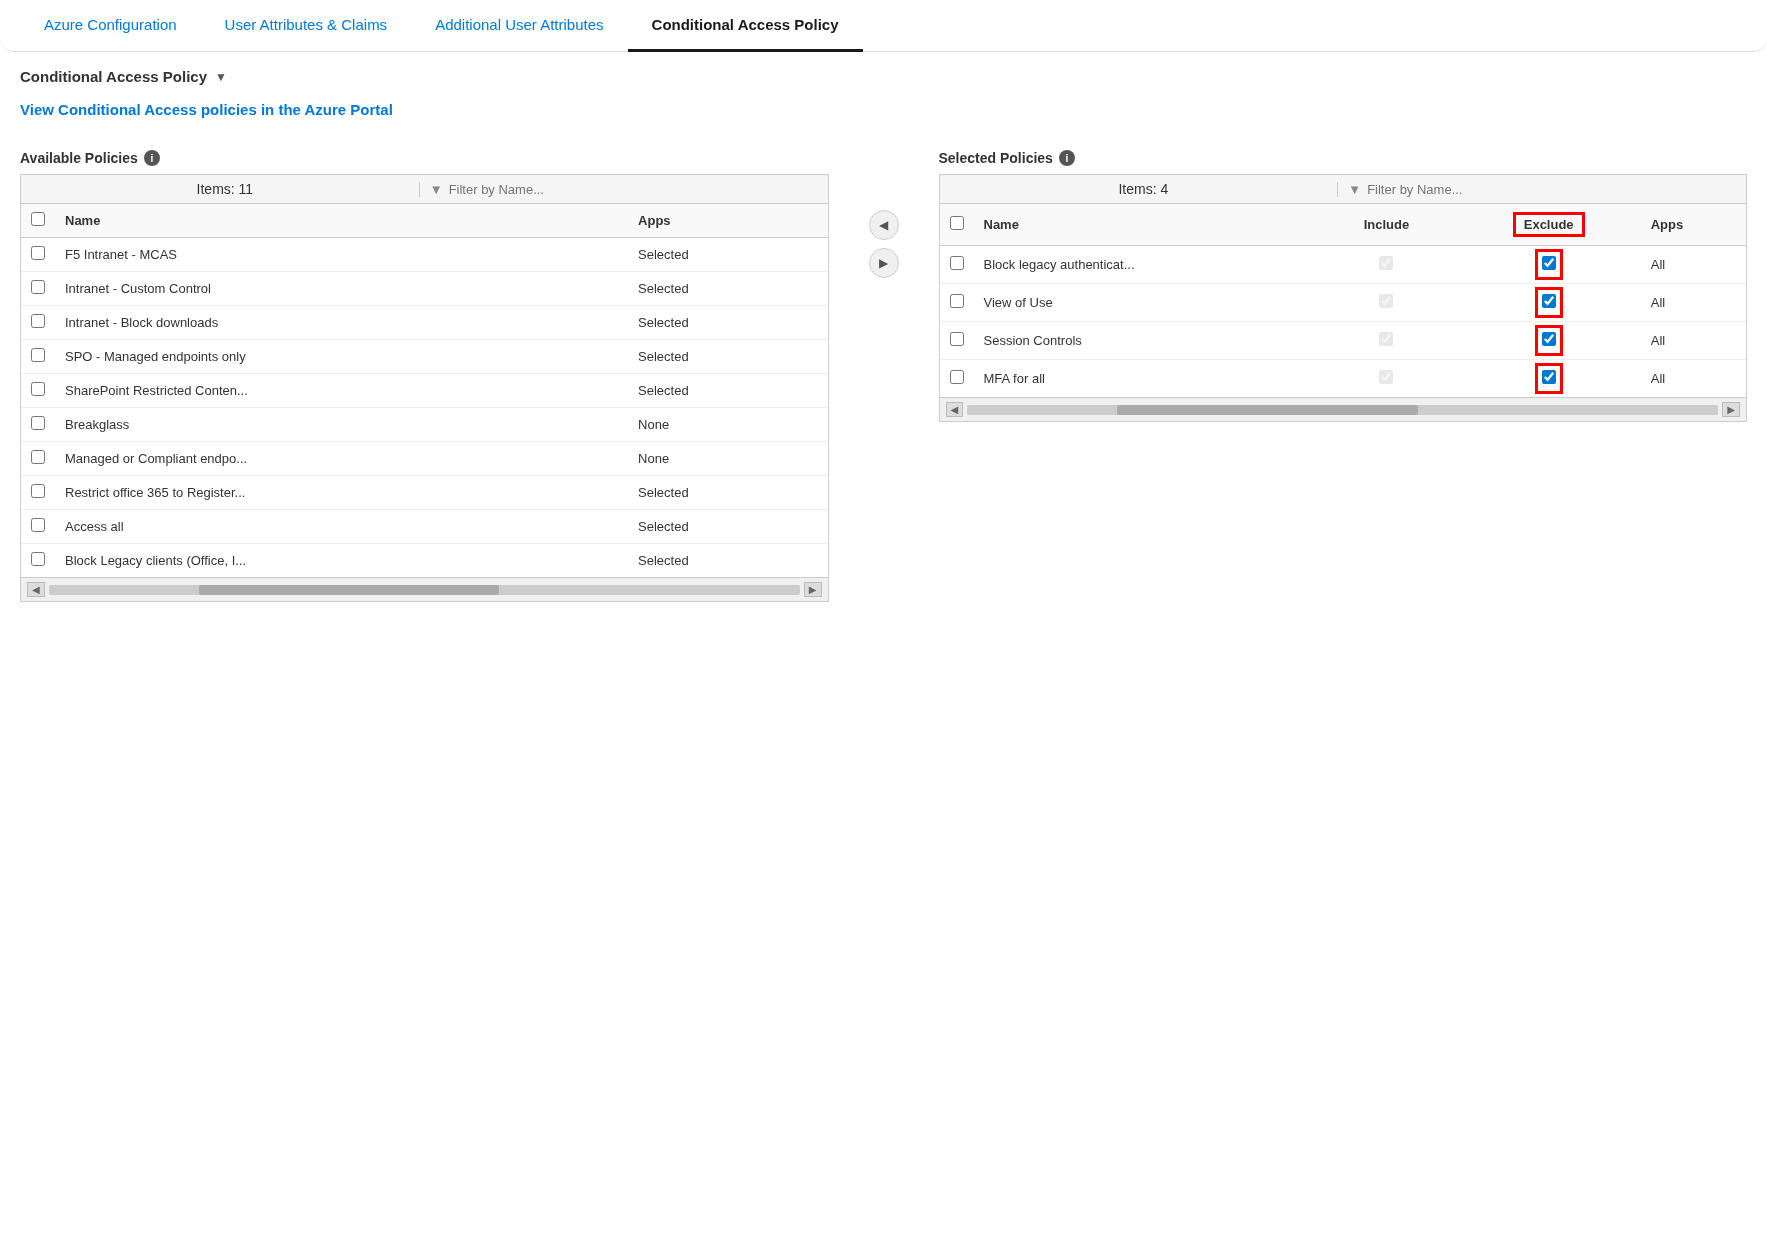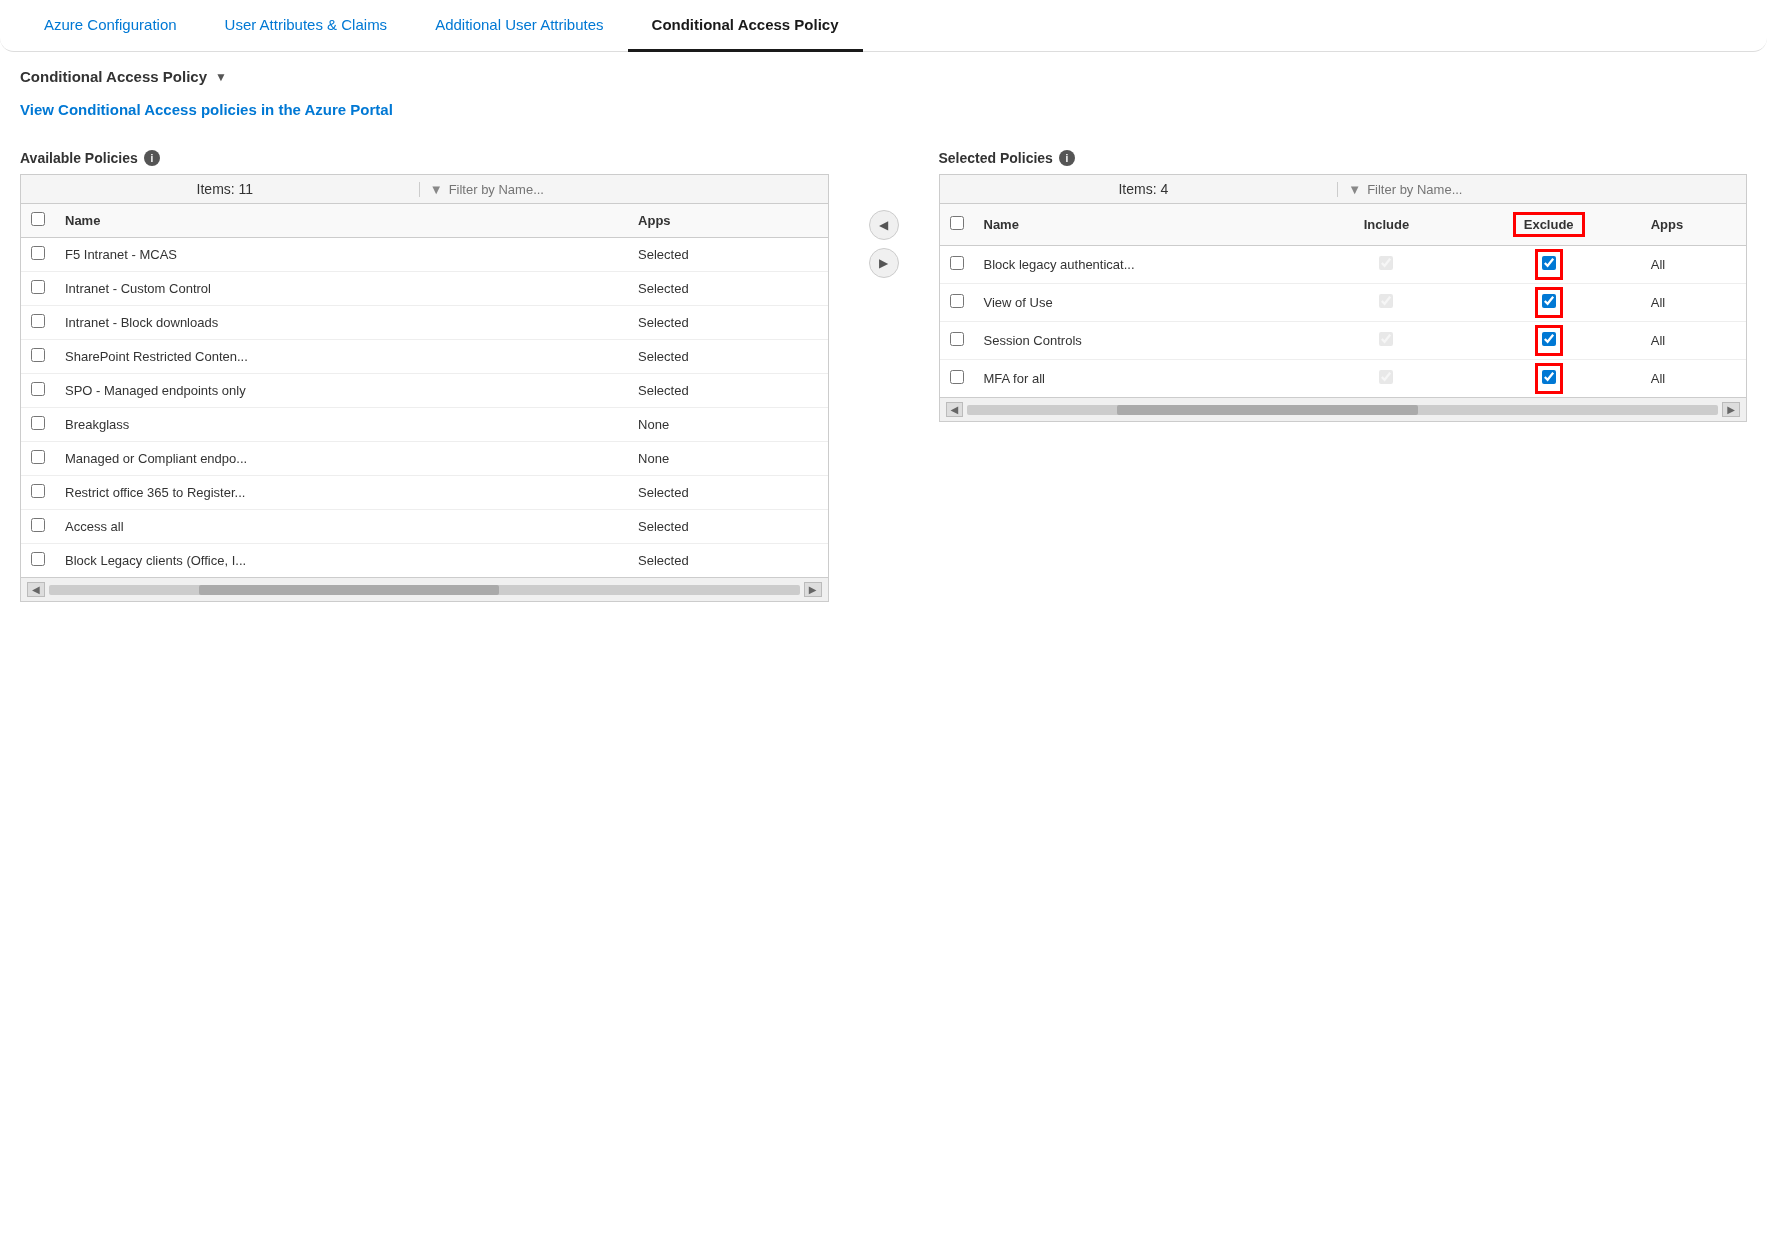--- a/index.html
+++ b/index.html
@@ -329,28 +329,28 @@
       <td class="checkbox-cell">
         <input type="checkbox" style="">
       </td>
       <td class="name-cell">Intranet - Block downloads</td>
       <td class="apps-cell">Selected</td>
     </tr>
                 <tr>
       <td class="checkbox-cell">
         <input type="checkbox" style="">
       </td>
+      <td class="name-cell">SPO - Managed endpoints only</td>
+      <td class="apps-cell">Selected</td>
+    </tr>
+                <tr>
+      <td class="checkbox-cell">
+        <input type="checkbox" style="">
+      </td>
       <td class="name-cell">SharePoint Restricted Conten...</td>
-      <td class="apps-cell">Selected</td>
-    </tr>
-                <tr>
-      <td class="checkbox-cell">
-        <input type="checkbox" style="">
-      </td>
-      <td class="name-cell">SPO - Managed endpoints only</td>
       <td class="apps-cell">Selected</td>
     </tr>
                 <tr>
       <td class="checkbox-cell">
         <input type="checkbox" style="">
       </td>
       <td class="name-cell">Breakglass</td>
       <td class="apps-cell">None</td>
     </tr>
                 <tr>

